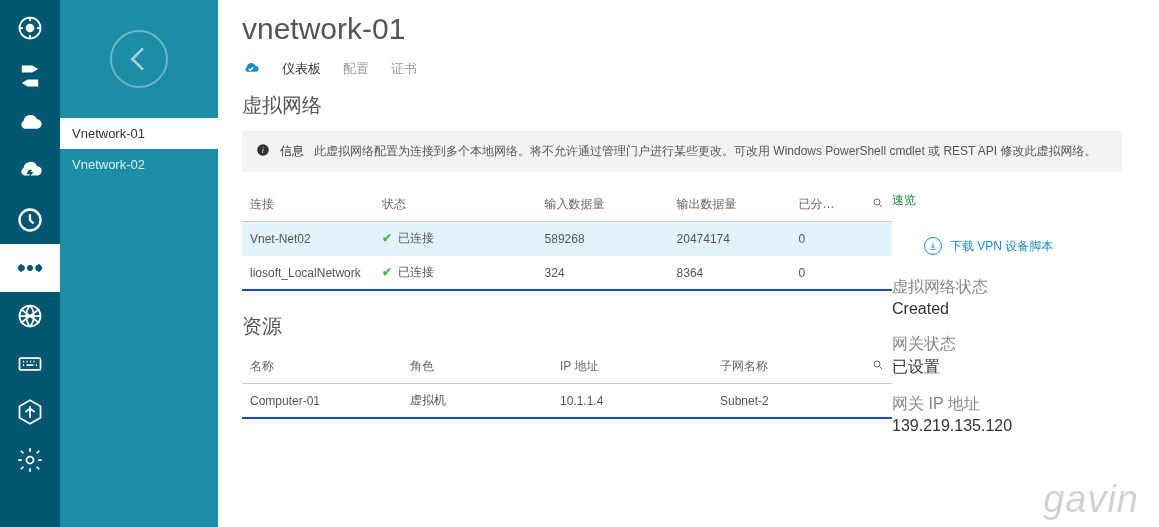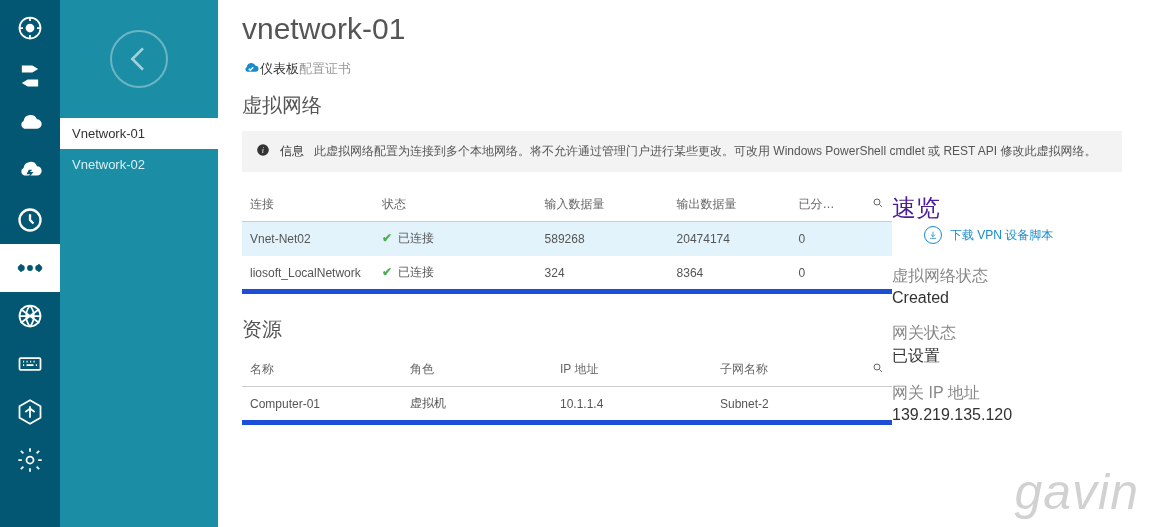--- a/index.html
+++ b/index.html
@@ -14,52 +14,52 @@
   .sidebar { width: 158px; background: #1b8da5; color: #fff; display: flex; flex-direction: column; }
   .back-area { height: 118px; display: flex; align-items: center; justify-content: center; }
   .back-circle { width: 58px; height: 58px; border: 2px solid rgba(255,255,255,0.35); border-radius: 50%; display: flex; align-items: center; justify-content: center; cursor: pointer; }
   .back-circle svg { width: 32px; height: 32px; stroke: rgba(255,255,255,0.6); }
   .side-list { display: flex; flex-direction: column; }
   .side-item { padding: 8px 12px; font-size: 13px; cursor: pointer; color: #d8f0f5; }
   .side-item.active { background: #fff; color: #333; }
   
   .main { flex: 1; padding: 12px 30px 0 24px; overflow: hidden; }
   .page-title { font-size: 30px; font-weight: 300; color: #555; margin-bottom: 14px; }
-  .tabs { display: flex; align-items: center; margin-bottom: 14px; font-size: 13px; }
+  .tabs { display: flex; align-items: center; gap: 22px; margin-bottom: 14px; font-size: 13px; }
   .tab-icon { color: #178bcc; }
   .tab { color: #999; cursor: pointer; }
   .tab.active { color: #333; }
   
   .section-title { font-size: 20px; font-weight: 300; color: #555; margin-bottom: 12px; }
   
   .info-banner { background: #f3f3f3; padding: 12px 14px; display: flex; align-items: center; gap: 10px; font-size: 12px; color: #555; margin-bottom: 18px; max-width: 880px; }
   .info-banner .info-icon { font-size: 14px; }
   .info-banner b { font-weight: 400; color: #333; }
   
   .content-row { display: flex; }
   .left-col { width: 650px; }
   .right-col { flex: 1; padding-top: 2px; }
   
   table { width: 100%; border-collapse: collapse; font-size: 12px; }
   thead th { text-align: left; font-weight: 400; color: #666; padding: 6px 8px 8px 8px; border-bottom: 1px solid #ccc; }
   thead th.search { text-align: right; color: #666; }
-  tbody td { padding: 8px 8px; color: #555; border-bottom: 5px solid #1d4ed8; }
+  tbody td { padding: 8px 8px; color: #555; border-bottom: 2px solid #1d4ed8; }
   tbody tr.selected { background: #e3f3fb; }
   tbody tr.selected td { border-bottom: 1px solid #e3f3fb; }
   .check { color: #4caf50; font-weight: bold; margin-right: 6px; }
   .tbl2 { margin-top: 4px; }
   
-  .qv-title { font-size: 24px; font-weight: 300; color: #4c1d95; margin-bottom: 2px; }
+  .qv-title { font-size: 12px; font-weight: 300; color: #15803d; margin-bottom: 28px; }
   .qv-link { display: flex; align-items: center; gap: 8px; color: #178bcc; font-size: 12px; cursor: pointer; margin-bottom: 22px; padding-left: 32px; }
   .qv-link .dl-circle { width: 18px; height: 18px; border: 1.5px solid #178bcc; border-radius: 50%; display: flex; align-items: center; justify-content: center; font-size: 11px; }
   .qv-group { margin-bottom: 16px; font-size: 16px; }
   .qv-label { color: #888; margin-bottom: 2px; }
   .qv-value { color: #333; }
   
-  .watermark { position: absolute; right: 20px; bottom: 6px; font-size: 50px; font-weight: 300; color: rgba(0,0,0,0.18); font-style: italic; letter-spacing: 1px; pointer-events: none; }
+  .watermark { position: absolute; right: 20px; bottom: 6px; font-size: 38px; font-weight: 300; color: rgba(0,0,0,0.18); font-style: italic; letter-spacing: 1px; pointer-events: none; }
   
   .mag { display: inline-block; }
 </style>
 </head>
 <body>
 
 <div class="layout">
   <div class="icon-rail">
     <div class="rail-item">
         <svg viewBox="0 0 24 24" fill="none" stroke="currentColor" stroke-width="1.5">

